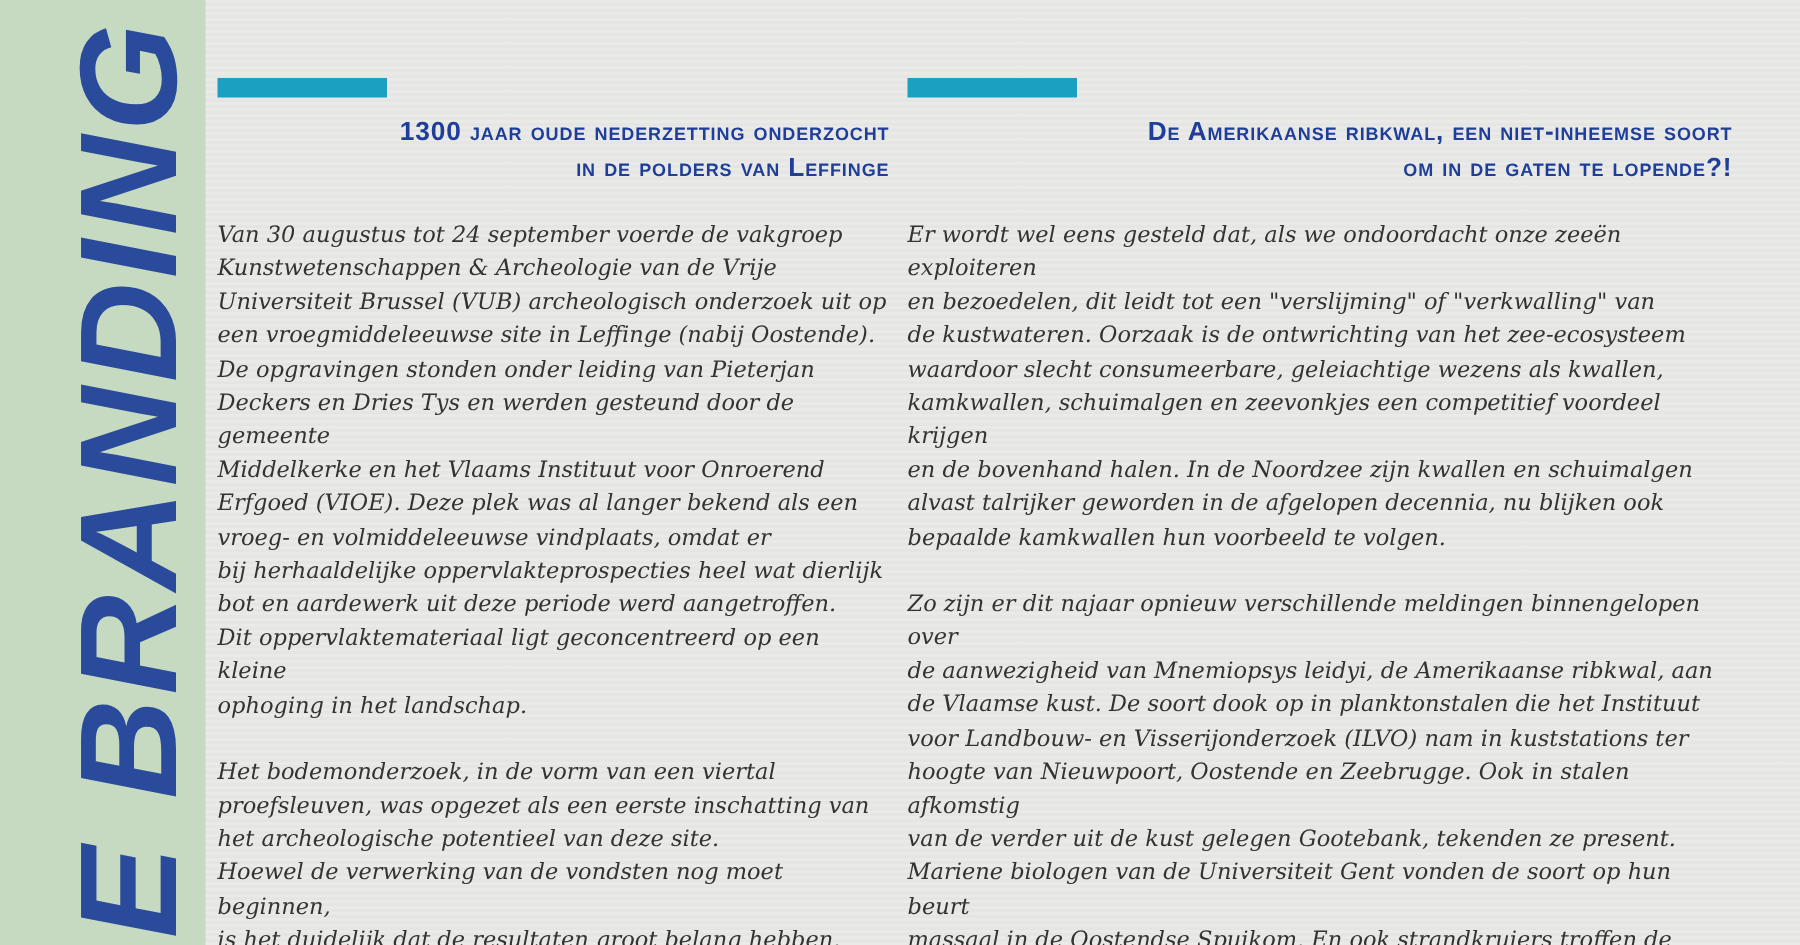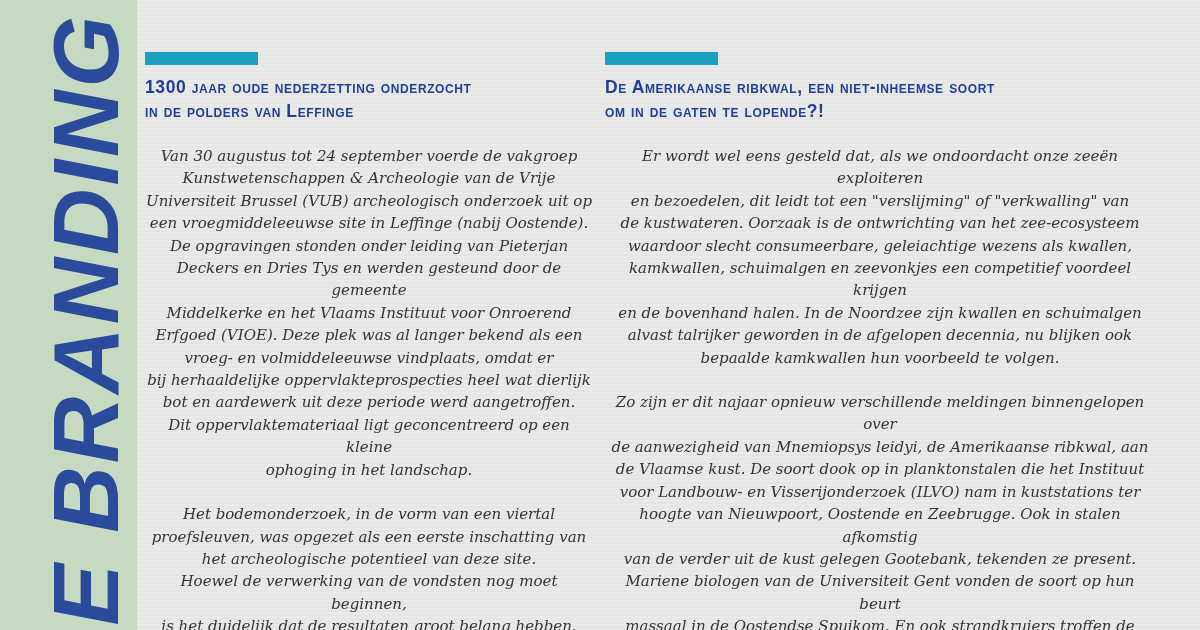--- a/index.html
+++ b/index.html
@@ -46,30 +46,30 @@
   .article-title {
     margin: 10px 0 0 0;
     font-family: "Liberation Sans", sans-serif;
     font-weight: bold;
     font-variant: small-caps;
     font-size: 17.5px;
     line-height: 24px;
     letter-spacing: 0.6px;
     color: #1e3e9a;
     white-space: pre-line;
+    text-align: right;
   }
   .article-body { margin-top: 22px; }
   .article-body p {
     margin: 0 0 22px 0;
     font-style: italic;
     font-size: 15px;
     line-height: 22.4px;
     color: #333333;
     white-space: pre-line;
-    text-align: center;
   }
 </style>
 </head>
 <body>
 
 <div class="page">
 
   <div class="band">
     <div class="masthead">DE BRANDING</div>
   </div>

